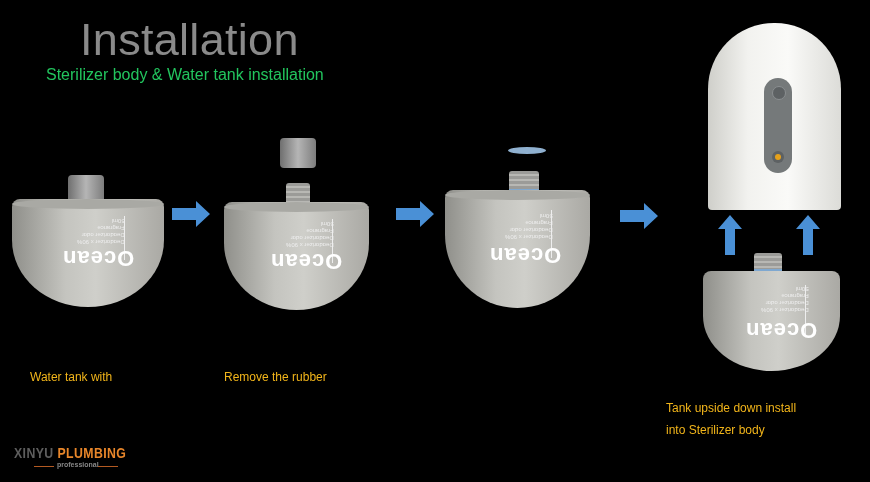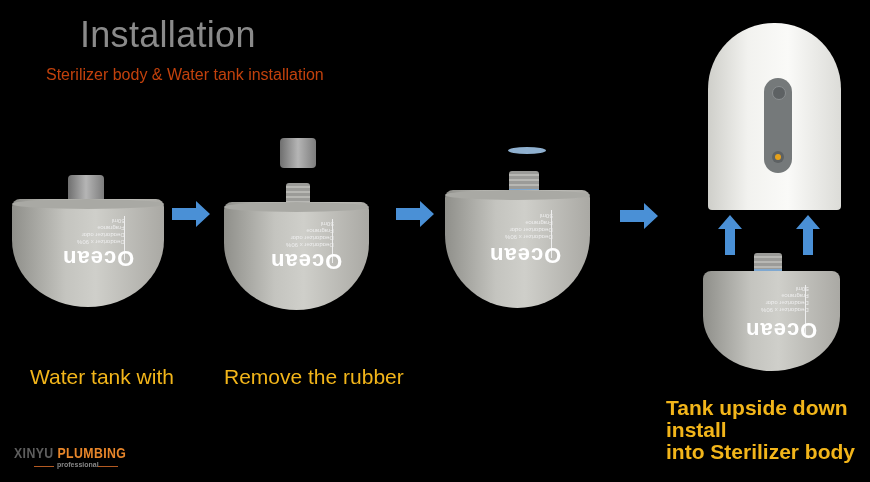--- a/index.html
+++ b/index.html
@@ -1,19 +1,19 @@
 <!DOCTYPE html>
 <html><head>
 <meta charset="utf-8">
 <style>
   html, body { margin:0; padding:0; background:#000; }
   body { width:870px; height:482px; position:relative; overflow:hidden; font-family:"Liberation Sans","DejaVu Sans",sans-serif; }
-  .title { position:absolute; left:80px; top:14px; font-size:36px; color:#8a8a8a; letter-spacing:0.3px; }
-  .subtitle { position:absolute; left:46px; top:66px; font-size:16px; color:#c2410c; }
-  .caption { position:absolute; font-size:21px; color:#f2b51a; line-height:22px; }
+  .title { position:absolute; left:80px; top:14px; font-size:45px; color:#8a8a8a; letter-spacing:0.3px; }
+  .subtitle { position:absolute; left:46px; top:66px; font-size:16px; color:#22c55e; }
+  .caption { position:absolute; font-size:12px; color:#f2b51a; line-height:22px; }
   .tank { position:absolute; }
   .bowl { position:absolute; background:linear-gradient(90deg,#8f8f8a 0%,#c4c4bf 35%,#cfcfca 55%,#aaa9a4 100%); border-radius:8px 8px 50% 50% / 8px 8px 62% 62%; }
   .rim { position:absolute; left:0; right:0; top:0; height:10px; background:#a9a9a4; border-radius:50%; }
   .label-ocean { position:absolute; font-weight:bold; color:#fff; font-size:22px; transform:rotate(180deg); letter-spacing:1px; }
   .label-lines { position:absolute; color:#eee; font-size:6px; line-height:7px; transform:rotate(180deg); white-space:pre; }
   .label-bar { position:absolute; width:1px; background:#eee; }
   .cap { position:absolute; background:linear-gradient(90deg,#6f6f6f,#b5b5b5 50%,#7d7d7d); border-radius:4px; }
   .neck { position:absolute; background:repeating-linear-gradient(180deg,#9b9b98 0 3px,#b8b8b4 3px 5px); border-radius:3px; }
   .neck::after { content:""; position:absolute; left:0; right:0; bottom:2px; height:2px; background:#7fa8d0; }
   .seal { position:absolute; background:#8fb0cf; border-radius:50%; }
@@ -118,21 +118,21 @@
 </div>
 
 <div class="caption" style="left:30px;top:366px;">
   <div>Water tank with</div>
 </div>
 <div class="caption" style="left:224px;top:366px;">
   <div>Remove the rubber</div>
 </div>
 <div class="caption" style="left:470px;top:366px;">
 </div>
-<div class="caption" style="left:666px;top:397px;font-weight:bold;">
+<div class="caption" style="left:666px;top:397px;">
   <div>Tank upside down install</div>
   <div>into Sterilizer body</div>
 </div>
 
 <div class="logo">
   <div class="l1"><span class="x">XINYU</span> <span class="p">PLUMBING</span></div>
   <div class="l2">
     <div class="line" style="left:20px;width:20px;"></div>
     <div class="txt">professional</div>
     <div class="line" style="left:84px;width:20px;"></div>

